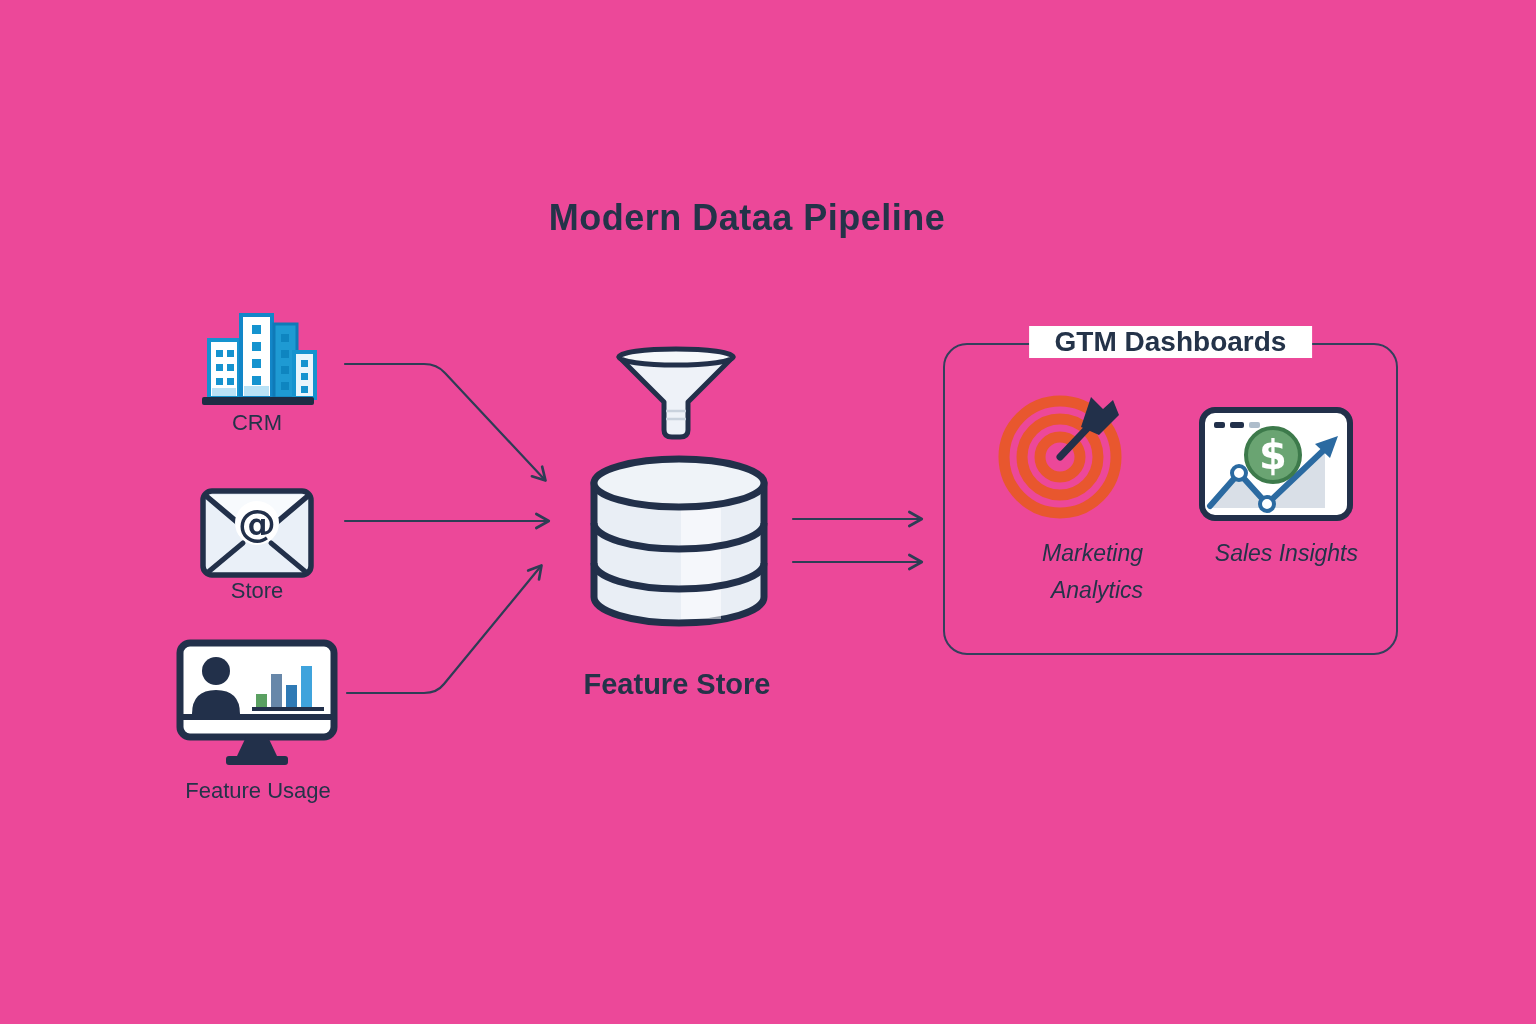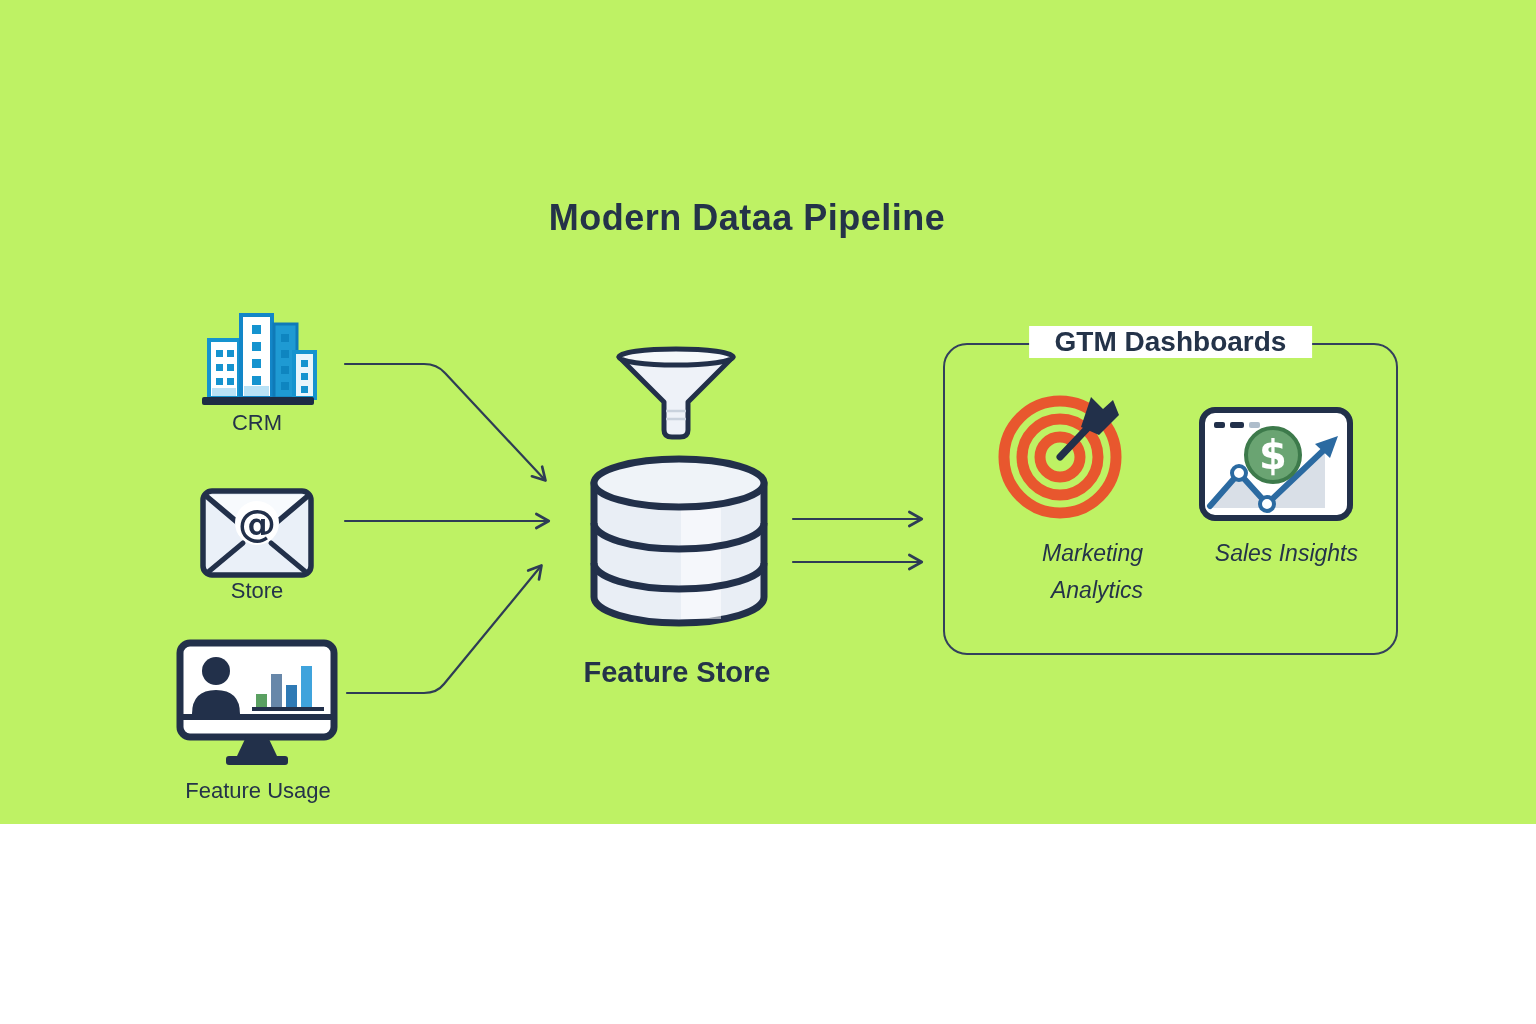--- a/index.html
+++ b/index.html
@@ -1,29 +1,29 @@
 <!DOCTYPE html>
 <html><head>
 <meta charset="utf-8">
 <style>
   html,body{margin:0;padding:0;}
   body{background:#ffffff;font-family:"Liberation Sans", sans-serif;}
-  .canvas{position:relative;width:1536px;height:824px;background:#bef264;overflow:hidden;}
+  .canvas{position:relative;width:1536px;height:1024px;background:#ec4899;overflow:hidden;}
   .abs{position:absolute;}
   .title{
     position:absolute;left:747px;top:197px;transform:translateX(-50%);
     font-size:36px;font-weight:bold;color:#243349;letter-spacing:.5px;white-space:nowrap;margin:0;
   }
   .node-label{
     position:absolute;transform:translateX(-50%);
     font-size:22px;color:#243349;text-align:center;white-space:nowrap;
   }
   .store-label{
     position:absolute;transform:translateX(-50%);
-    font-size:29px;font-weight:bold;color:#243349;white-space:nowrap;
+    font-size:29px;font-weight:bold;color:#243349;white-space:nowrap;margin-top:12px;
   }
   .gtm-box{
     position:absolute;left:943px;top:343px;width:455px;height:312px;
     border:2px solid #33405c;border-radius:24px;box-sizing:border-box;
   }
   .gtm-legend{
     position:absolute;top:-19px;left:50%;transform:translateX(-50%);
     background:#ffffff;padding:0 26px;font-size:28px;color:#243349;white-space:nowrap;font-weight:bold;
   }
   .dash-label{

